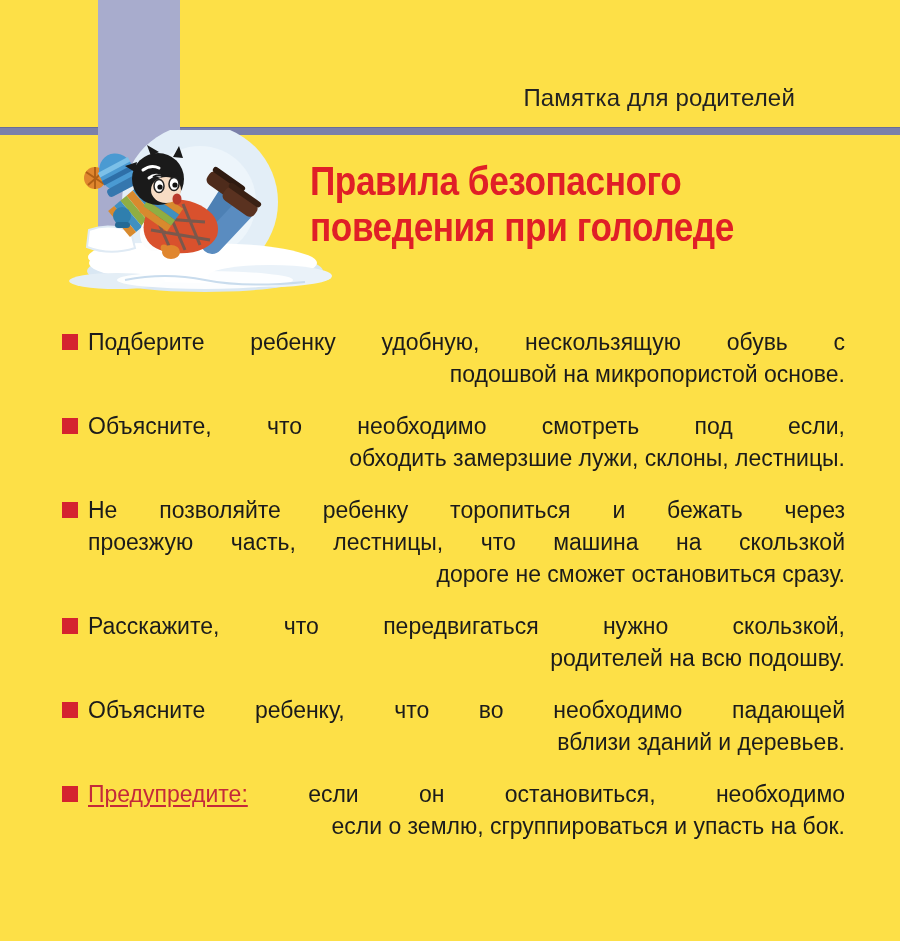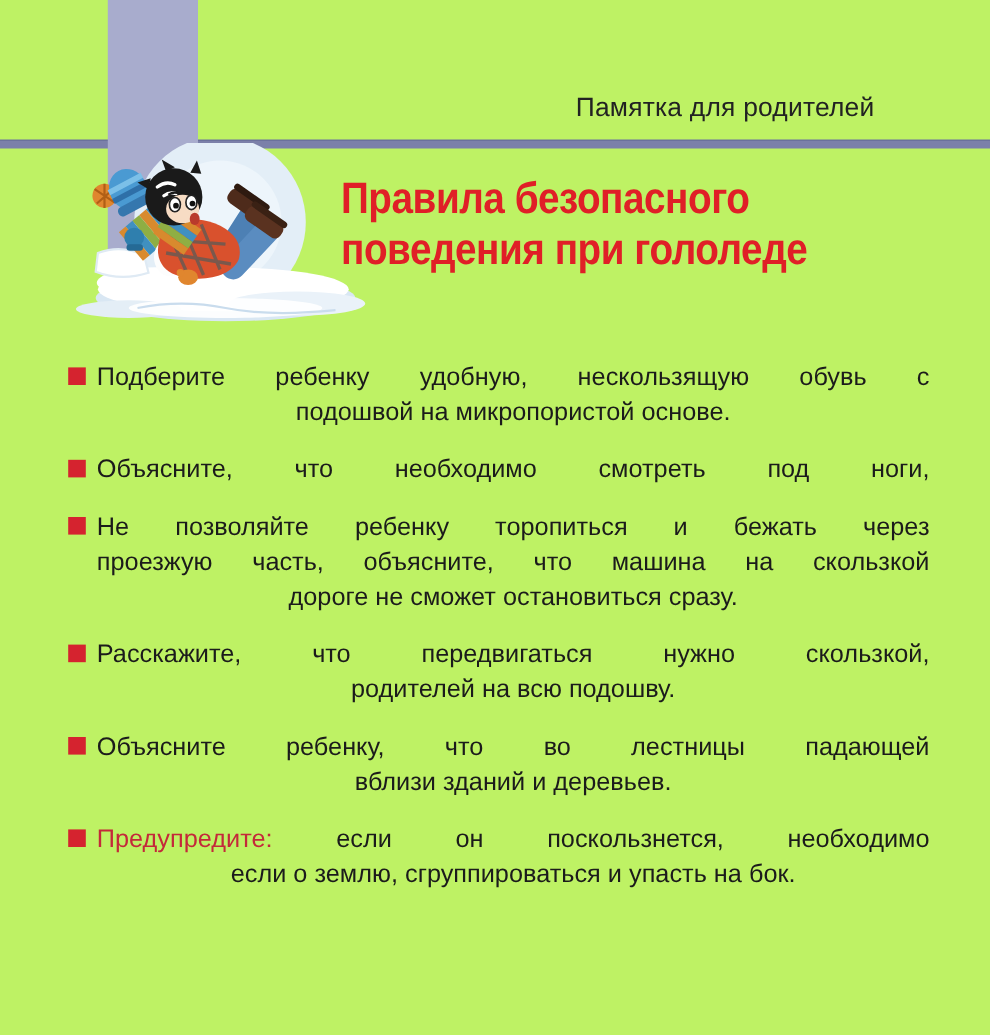--- a/index.html
+++ b/index.html
@@ -1,20 +1,20 @@
 <!DOCTYPE html>
 <html lang="ru"><head>
 <meta charset="utf-8">
 <style>
   html, body { margin: 0; padding: 0; background: #ffffff; }
   .page {
     position: relative;
     width: 900px;
     height: 941px;
-    background: #bef264;
+    background: #fde047;
     overflow: hidden;
     font-family: "Liberation Sans", "DejaVu Sans", sans-serif;
     color: #1b1b1b;
   }
 
   
   .header-label {
     position: absolute;
     top: 84px;
     right: 105px;
@@ -93,28 +93,29 @@
     color: #1b1b1b;
   }
   .bullet {
     position: absolute;
     left: 0;
     top: 8px;
     width: 16px;
     height: 16px;
     background: #d5232f;
   }
-  .line { text-align: center; }
+  .line { text-align: right; }
   .line.j {
     text-align: justify;
     text-align-last: justify;
     text-justify: inter-word;
   }
   .lead {
     color: #c4293a;
+    text-decoration: underline;
     text-underline-offset: 3px;
   }
 </style>
 </head>
 <body>
 
 <div class="page">
 
   <div class="header-label">Памятка для родителей</div>
 
@@ -211,43 +212,44 @@
   <ul class="rules">
 
     <li>
       <span class="bullet"></span>
       <div class="line j">Подберите ребенку удобную, нескользящую обувь с</div>
       <div class="line">подошвой на микропористой основе.</div>
     </li>
 
     <li>
       <span class="bullet"></span>
-      <div class="line j">Объясните, что необходимо смотреть под ноги,</div>
+      <div class="line j">Объясните, что необходимо смотреть под если,</div>
+      <div class="line">обходить замерзшие лужи, склоны, лестницы.</div>
     </li>
 
     <li>
       <span class="bullet"></span>
       <div class="line j">Не позволяйте ребенку торопиться и бежать через</div>
-      <div class="line j">проезжую часть, объясните, что машина на скользкой</div>
+      <div class="line j">проезжую часть, лестницы, что машина на скользкой</div>
       <div class="line">дороге не сможет остановиться сразу.</div>
     </li>
 
     <li>
       <span class="bullet"></span>
       <div class="line j">Расскажите, что передвигаться нужно скользкой,</div>
       <div class="line">родителей на всю подошву.</div>
     </li>
 
     <li>
       <span class="bullet"></span>
-      <div class="line j">Объясните ребенку, что во лестницы падающей</div>
+      <div class="line j">Объясните ребенку, что во необходимо падающей</div>
       <div class="line">вблизи зданий и деревьев.</div>
     </li>
 
     <li>
       <span class="bullet"></span>
-      <div class="line j"><span class="lead">Предупредите:</span> <span>если он поскользнется, необходимо</span></div>
+      <div class="line j"><span class="lead">Предупредите:</span> <span>если он остановиться, необходимо</span></div>
       <div class="line">если о землю, сгруппироваться и упасть на бок.</div>
     </li>
 
   </ul>
 
 </div>
 
 </body></html>

